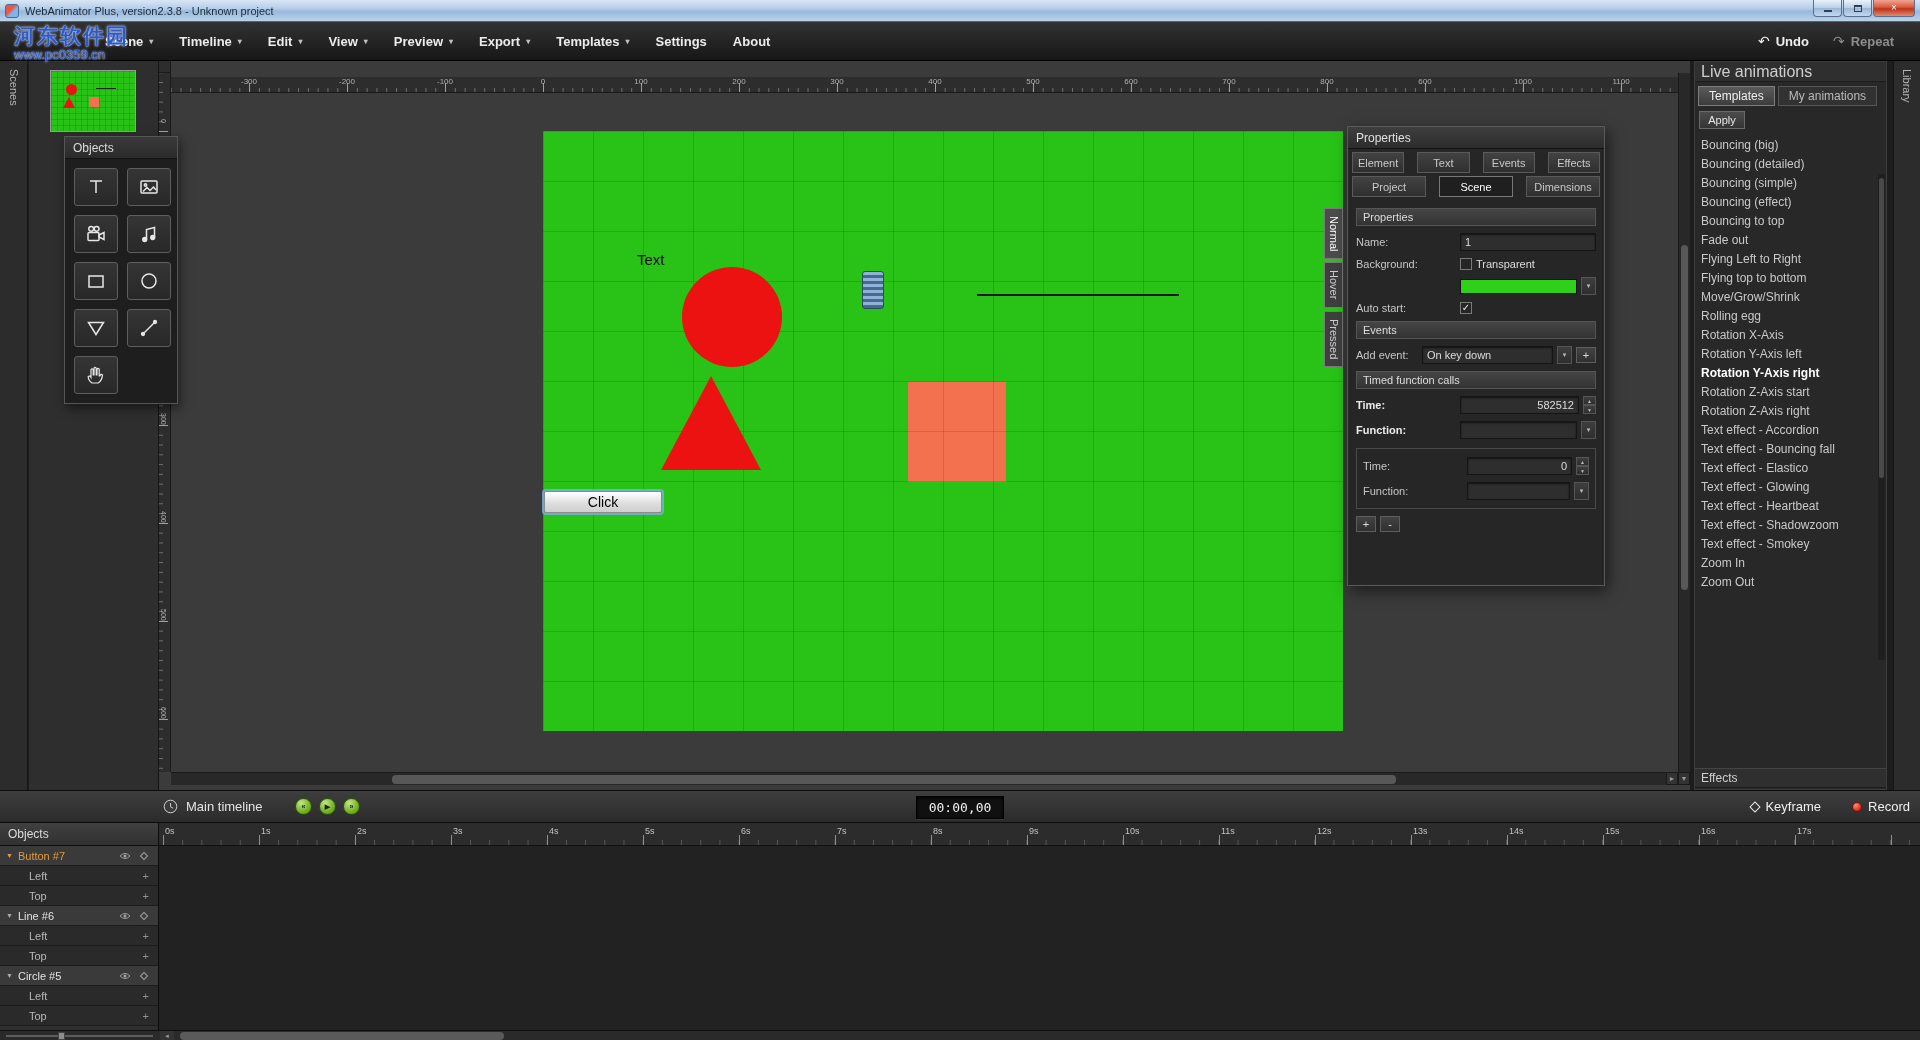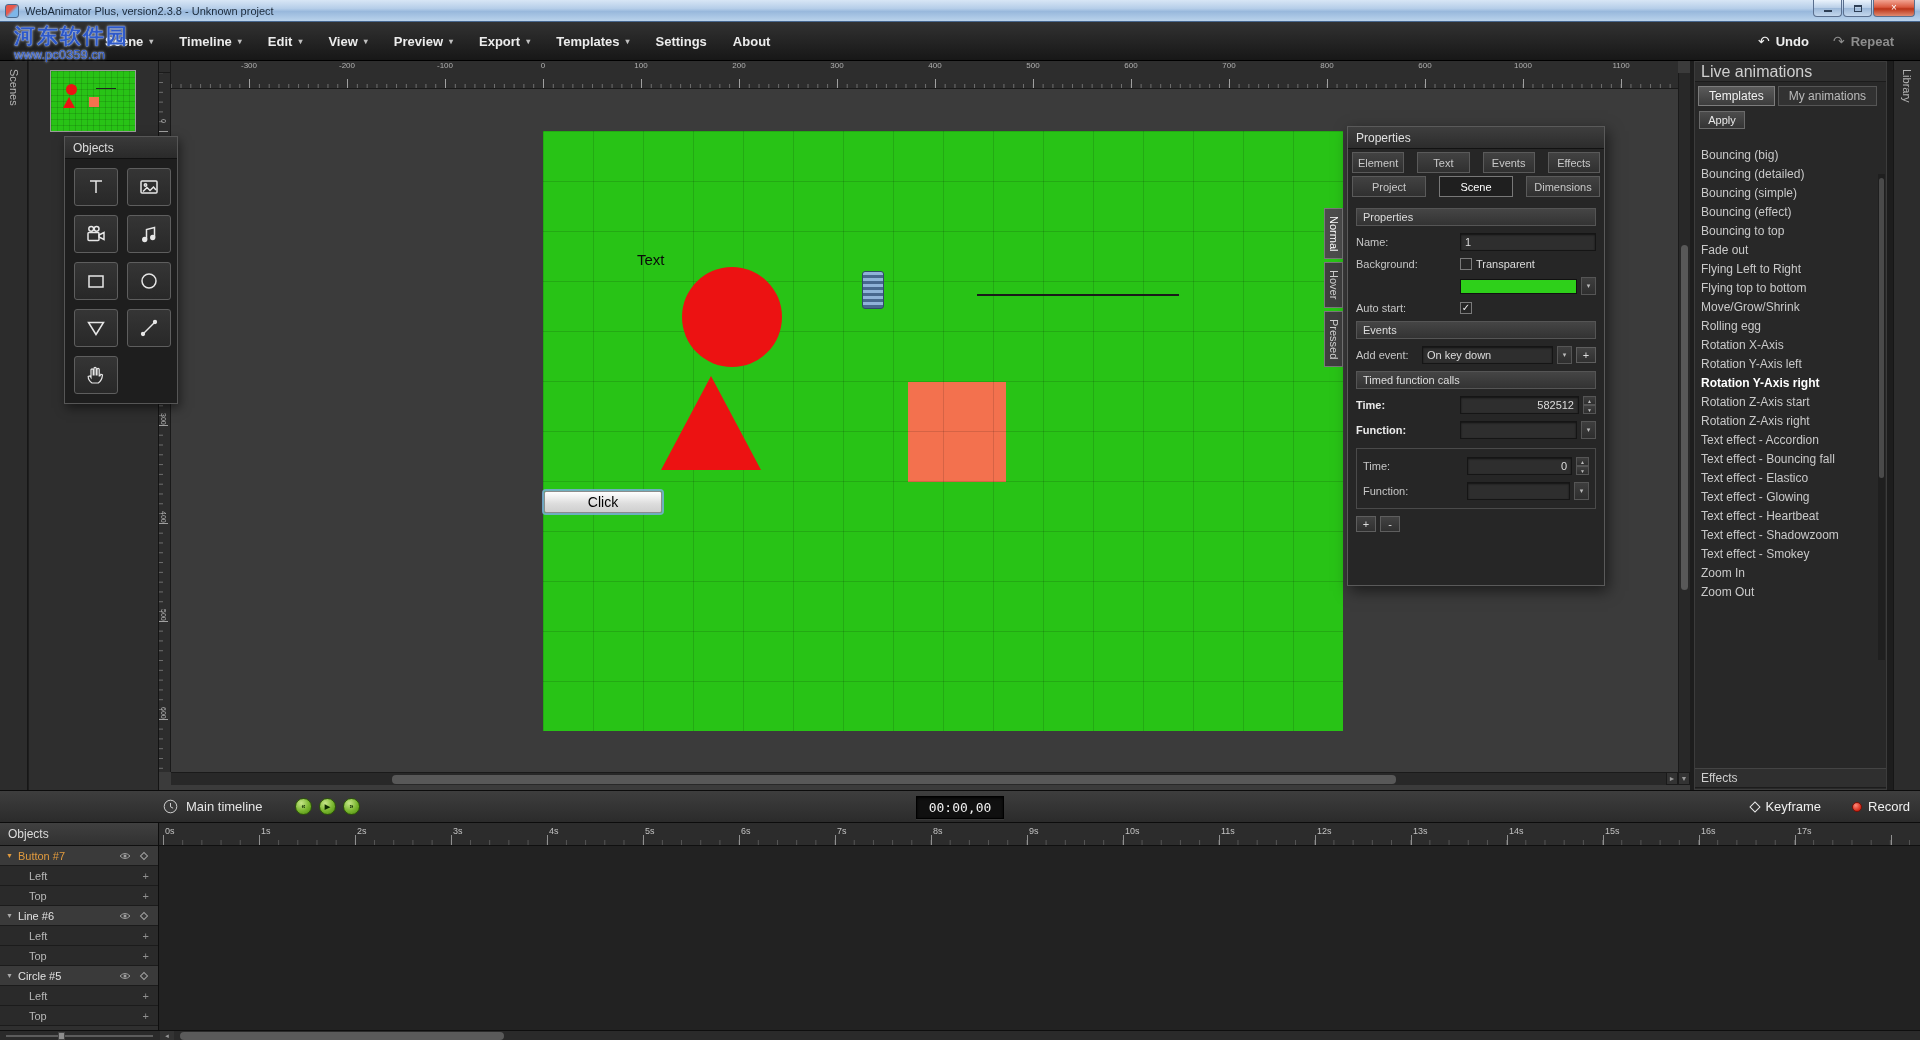--- a/index.html
+++ b/index.html
@@ -34,21 +34,21 @@
   #scenes-col{position:absolute;left:29px;top:61px;width:130px;height:729px;background:#2e2e2e;border-right:1px solid #141414}
   #scene-thumb{position:absolute;left:21px;top:9px;width:86px;height:62px;border:1px solid #9a9a9a;background-color:#28c316;background-image:linear-gradient(rgba(0,0,0,.12) 1px,transparent 1px),linear-gradient(90deg,rgba(0,0,0,.12) 1px,transparent 1px);background-size:6px 6px}
   .mini-circle{position:absolute;left:15px;top:13px;width:11px;height:11px;border-radius:50%;background:#ec1212}
   .mini-triangle{position:absolute;left:12px;top:26px;width:0;height:0;border-left:6px solid transparent;border-right:6px solid transparent;border-bottom:11px solid #ec1212}
   .mini-square{position:absolute;left:38px;top:26px;width:10px;height:10px;background:#f3714e}
   .mini-line{position:absolute;left:45px;top:17px;width:20px;border-top:1px solid #222}
 
   
   #workspace{position:absolute;left:159px;top:61px;width:1531px;height:729px;background:#3b3b3b;overflow:hidden}
   #ruler-corner{position:absolute;left:0;top:0;width:12px;height:12px;background:#2d2d2d;border-right:1px solid #1a1a1a;border-bottom:1px solid #1a1a1a;z-index:5}
-  #ruler-top{position:absolute;left:12px;top:0;right:12px;height:28px;border-bottom:1px solid #1a1a1a;overflow:hidden;background-color:#2d2d2d;background-image:linear-gradient(to right,#a0a0a0 1px,transparent 1px),linear-gradient(to right,#6e6e6e 1px,transparent 1px);background-size:98px 9px,9.8px 4px;background-repeat:repeat-x;background-position:left 372px bottom,left 372px bottom}
+  #ruler-top{position:absolute;left:12px;top:16px;right:12px;height:16px;border-bottom:1px solid #1a1a1a;overflow:hidden;background-color:#2d2d2d;background-image:linear-gradient(to right,#a0a0a0 1px,transparent 1px),linear-gradient(to right,#6e6e6e 1px,transparent 1px);background-size:98px 9px,9.8px 4px;background-repeat:repeat-x;background-position:left 372px bottom,left 372px bottom}
   .rt-label{position:absolute;top:0;width:28px;text-align:center;font-size:8px;color:#b0b0b0}
   #ruler-left{position:absolute;left:0;top:12px;width:12px;height:699px;border-right:1px solid #1a1a1a;overflow:hidden;background-color:#2d2d2d;background-image:linear-gradient(to bottom,#a0a0a0 1px,transparent 1px),linear-gradient(to bottom,#6e6e6e 1px,transparent 1px);background-size:9px 98px,4px 9.8px;background-repeat:repeat-y;background-position:left top 58px,left top 58px}
   .rl-label{position:absolute;left:1px;writing-mode:vertical-rl;font-size:7px;color:#b0b0b0}
   #canvas{position:absolute;left:384px;top:70px;width:800px;height:600px;background-color:#28c316;background-image:linear-gradient(rgba(0,0,0,.13) 1px,transparent 1px),linear-gradient(90deg,rgba(0,0,0,.13) 1px,transparent 1px);background-size:50px 50px}
   #obj-text{position:absolute;left:94px;top:120px;font-size:15px;color:#0a0a0a}
   #obj-circle{position:absolute;left:139px;top:136px;width:100px;height:100px;border-radius:50%;background:#ec1212}
   #obj-triangle{position:absolute;left:118px;top:245px;width:0;height:0;border-left:50px solid transparent;border-right:50px solid transparent;border-bottom:94px solid #ec1212}
   #obj-video{position:absolute;left:319px;top:140px;width:22px;height:38px;border:1px solid #2f4a68;border-radius:3px;background:repeating-linear-gradient(#8fb2d8 0 3px,#48688f 3px 6px)}
   #obj-line{position:absolute;left:434px;top:163px;width:202px;height:0;border-top:2px solid #1a1a1a}
   #obj-square{position:absolute;left:365px;top:251px;width:98px;height:100px;background-color:#f3714e;background-image:linear-gradient(rgba(0,0,0,.12) 1px,transparent 1px),linear-gradient(90deg,rgba(0,0,0,.12) 1px,transparent 1px);background-size:50px 50px;background-position:35px 49px}
@@ -91,21 +91,21 @@
   .mini-btn{width:20px;height:16px;background:linear-gradient(#424242,#303030);border:1px solid #5e5e5e;color:#ddd;display:flex;align-items:center;justify-content:center;font-size:11px}
   .sub-group{border:1px solid #4a4a4a;padding:1px 6px;margin:9px 0 4px}
 
   
   #anim{position:absolute;left:1694px;top:61px;width:193px;height:729px;background:#282828;border:1px solid #3c3c3c}
   #anim-header{height:20px;background:#2f2f2f;border-bottom:1px solid #1c1c1c;display:flex;align-items:center;padding-left:6px;font-size:16px;color:#cfcfcf}
   #anim-tabs{display:flex;gap:3px;padding:4px 3px 2px}
   .atab{height:20px;display:flex;align-items:center;padding:0 10px;background:#323232;border:1px solid #555;color:#bbb;font-size:12px}
   .atab.active{background:linear-gradient(#5a5a5a,#3c3c3c);color:#f0f0f0;border-color:#7c7c7c}
   #apply-btn{margin:3px 0 2px 4px;width:46px;height:18px;background:linear-gradient(#4c4c4c,#343434);border:1px solid #6a6a6a;color:#e8e8e8;font-size:11px;display:flex;align-items:center;justify-content:center}
-  #anim-list{margin-top:16px}
+  #anim-list{margin-top:6px}
   .anim-item{height:19px;display:flex;align-items:center;padding-left:6px;font-size:12px;color:#c9c9c9;white-space:nowrap}
   .anim-item.selected{font-weight:bold;color:#fff}
   #anim-scroll{position:absolute;right:1px;top:112px;width:7px;height:486px;background:#1f1f1f}
   #anim-scroll .thumb{position:absolute;left:1px;right:1px;top:4px;height:300px;background:#4a4a4a;border-radius:3px}
   #effects-hdr{position:absolute;left:0;right:0;top:706px;height:20px;background:#2f2f2f;border-top:1px solid #444;border-bottom:1px solid #1c1c1c;display:flex;align-items:center;padding-left:6px;font-size:12px;color:#cfcfcf}
   #library-strip{position:absolute;left:1893px;top:61px;width:27px;height:729px;background:#2c2c2c;border-left:1px solid #161616}
 
   
   #controls{position:absolute;left:0;top:790px;width:1920px;height:33px;background:linear-gradient(#3e3e3e,#2b2b2b);border-top:1px solid #0c0c0c;border-bottom:1px solid #0c0c0c;z-index:10}
   #ctl-left{position:absolute;left:163px;top:0;height:100%;display:flex;align-items:center;gap:8px}

